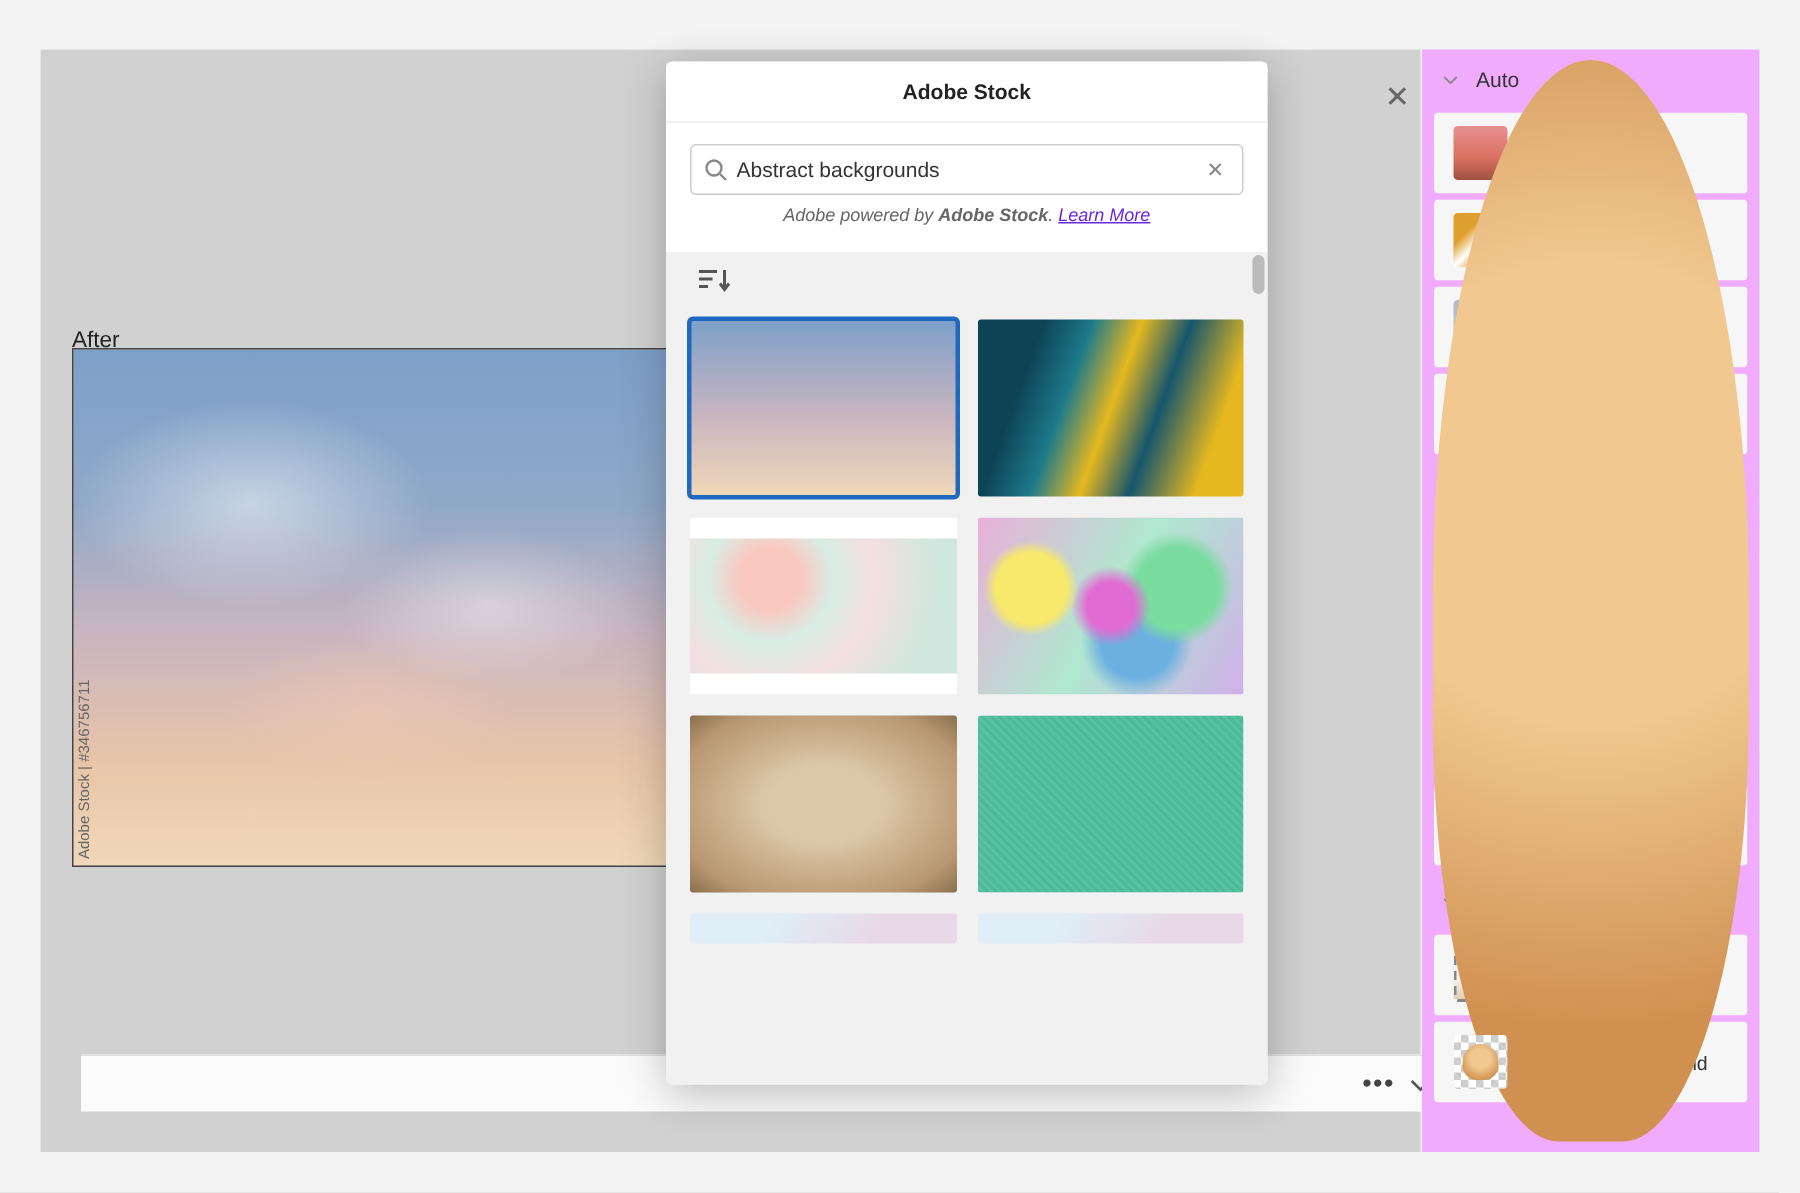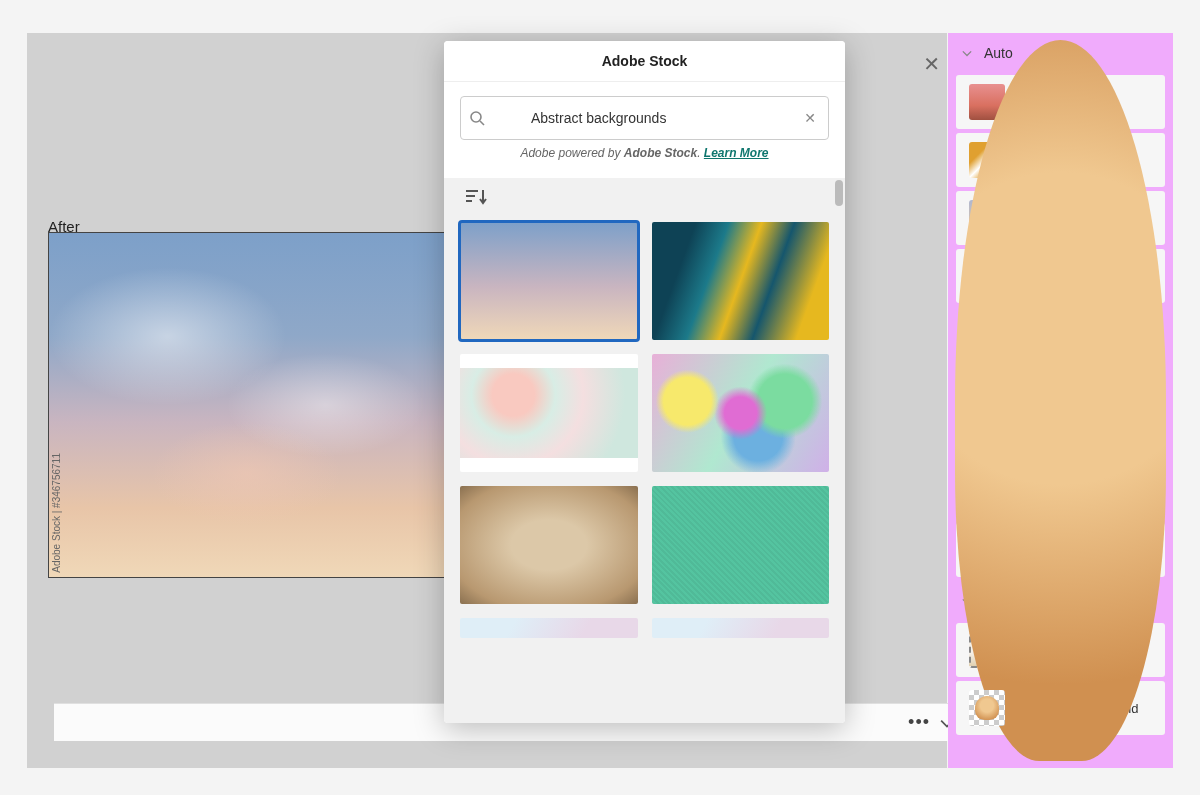--- a/index.html
+++ b/index.html
@@ -40,27 +40,27 @@
 .th-bwphoto { background: radial-gradient(circle at 50% 45%, #f0e0d0 30%, #b8b8b0 90%); }
 .th-selectbg { background: linear-gradient(to bottom, #f5f0e8 60%, #e0d0b0 100%); border: 2px dashed #888; }
 .th-removebg { background-image: linear-gradient(45deg, #ccc 25%, transparent 25%), linear-gradient(-45deg, #ccc 25%, transparent 25%), linear-gradient(45deg, transparent 75%, #ccc 75%), linear-gradient(-45deg, transparent 75%, #ccc 75%); background-size: 10px 10px; background-position: 0 0, 0 5px, 5px -5px, -5px 0px; background-color: #fff; position: relative; }
 .th-removebg::after { content: ""; position: absolute; inset: 6px; background: radial-gradient(circle at 50% 40%, #f0c890 35%, #d09050 80%); border-radius: 50% 50% 40% 40%; }
 .th-selectbg::after { content: ""; position: absolute; inset: 7px; background: radial-gradient(circle at 50% 40%, #f0c890 35%, #d09050 80%); border-radius: 50% 50% 40% 40%; }
 .close-x { position: absolute; right: 260px; top: 52px; font-size: 20px; color: #666; cursor: pointer; }
 
 .modal { position: absolute; left: 444px; top: 41px; width: 401px; height: 682px; background: #fff; border-radius: 4px; box-shadow: 0 6px 30px rgba(0,0,0,0.25); display: flex; flex-direction: column; overflow: hidden; }
 .modal-header { text-align: center; font-size: 14px; font-weight: 600; color: #222; padding: 12px 0; background: #fff; border-bottom: 1px solid #eee; }
 .modal-search-wrap { padding: 14px 16px 6px 16px; background: #fff; }
-.search-box { display: flex; align-items: center; border: 1px solid #ccc; border-radius: 4px; height: 44px; padding: 0 8px; gap: 40px; }
+.search-box { display: flex; align-items: center; border: 1px solid #ccc; border-radius: 4px; height: 34px; padding: 0 8px; }
 .search-box .sicon { color: #888; margin-right: 6px; flex-shrink: 0; }
 .search-box input { flex: 1; border: none; outline: none; font-size: 14px; color: #333; background: transparent; }
 .search-box .clear { color: #888; cursor: pointer; font-size: 14px; padding: 0 4px; }
 .powered-line { text-align: center; font-size: 12px; color: #666; padding: 6px 0 12px 0; font-style: italic; }
 .powered-line b { font-weight: 700; font-style: italic; }
-.powered-line a { color: #0f766e; text-decoration: underline; font-weight: bold; }
+.powered-line a { color: #6d28d9; text-decoration: underline; }
 
 .results-area { flex: 1; background: #f1f1f1; overflow: hidden; position: relative; }
 .sort-bar { padding: 10px 16px 6px 22px; }
 .sort-icon { cursor: pointer; color: #555; }
 .thumb-grid { display: grid; grid-template-columns: 1fr 1fr; gap: 14px; padding: 6px 16px 16px 16px; }
 .thumb { width: 100%; height: 118px; border-radius: 2px; cursor: pointer; }
 .thumb.selected { outline: 3px solid #2168c0; outline-offset: -1px; }
 .scroll-thumb { position: absolute; right: 2px; top: 2px; width: 8px; height: 26px; background: #bbb; border-radius: 4px; }
 
 .tb-sky { background: linear-gradient(to bottom, #7da0c9 0%, #c9b5c0 55%, #f0d8b8 100%); }

